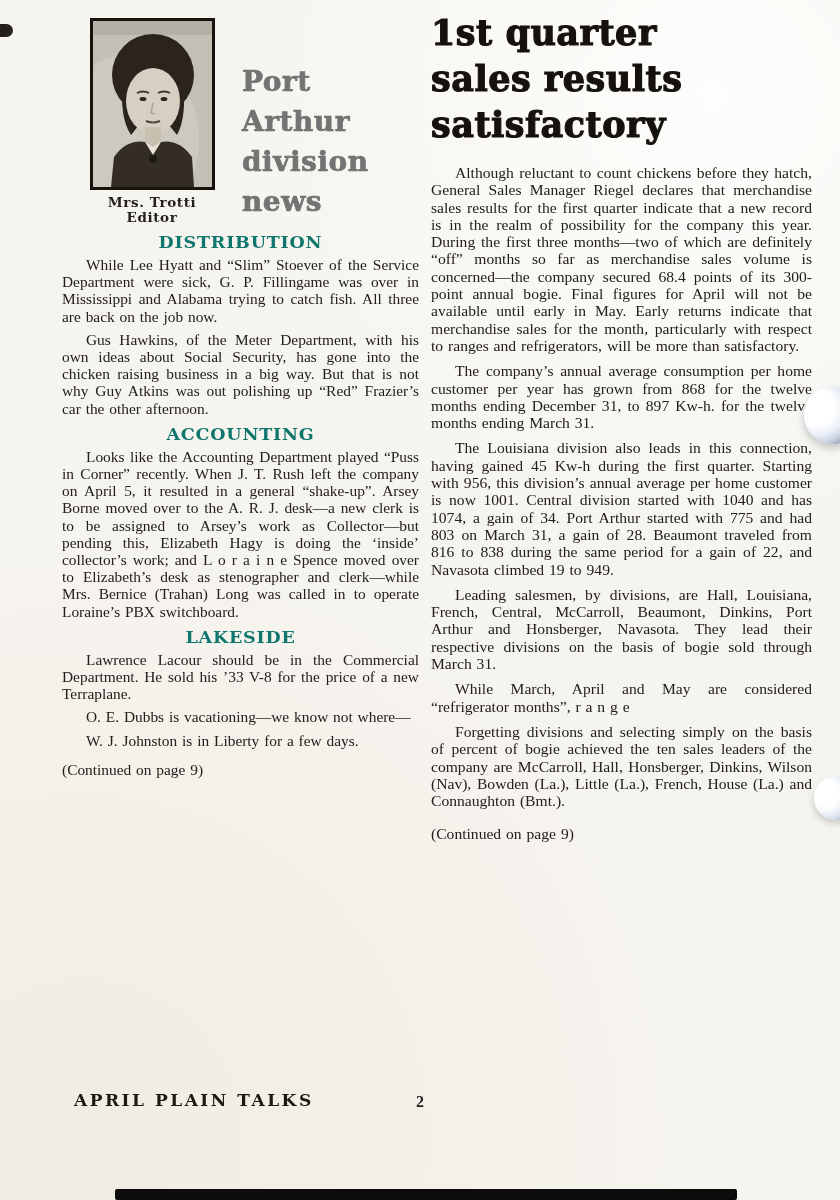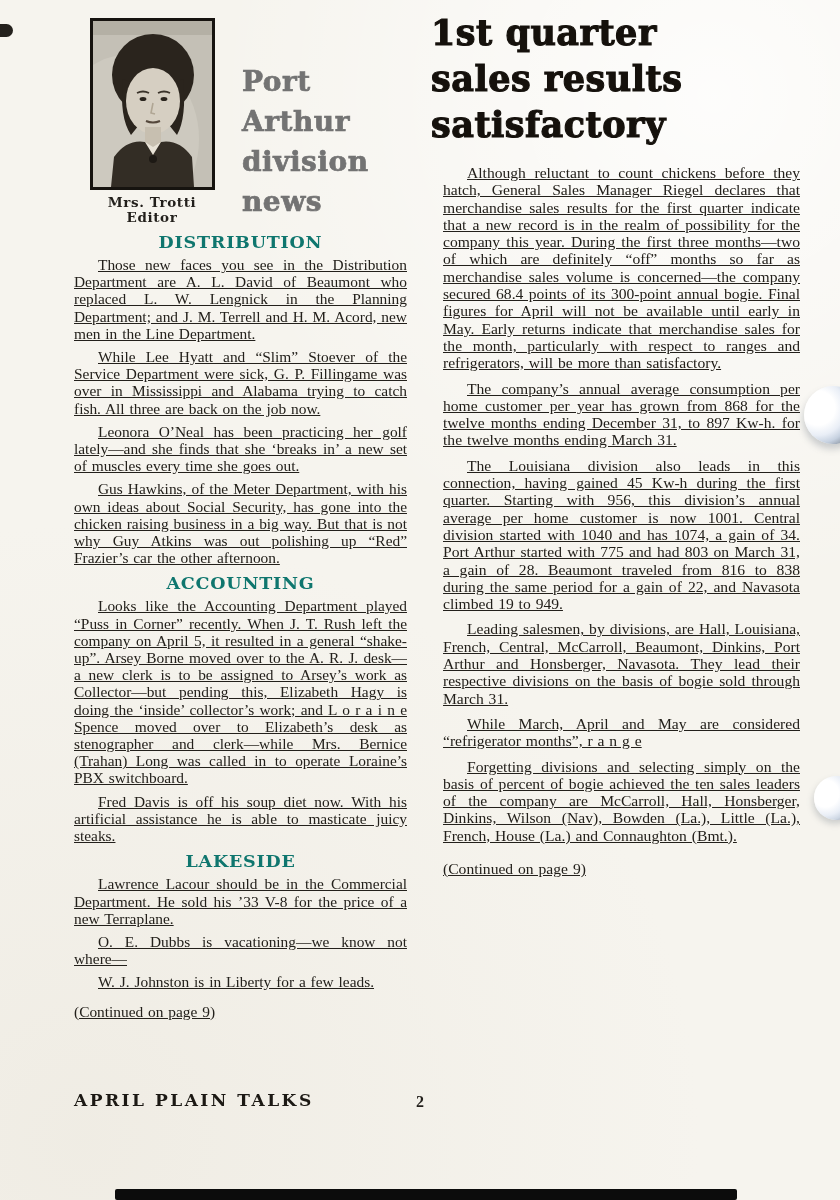--- a/index.html
+++ b/index.html
@@ -29,22 +29,22 @@
   .mast-title{margin-left:14px;padding-top:46px;font-weight:bold;font-size:28px;line-height:40px;
     letter-spacing:.5px;font-family:"DejaVu Serif",serif;-webkit-text-stroke:.7px;color:#737373;}
 
   
   .big-headline{font-weight:bold;font-size:35px;line-height:46px;letter-spacing:.5px;
     font-family:"DejaVu Serif",serif;-webkit-text-stroke:1.1px;color:#15110c;margin:2px 0 16px;}
 
   
   .section-head{text-align:center;font-weight:bold;font-size:17.5px;letter-spacing:.8px;
     margin:7px 0 4px;font-family:"DejaVu Serif",serif;color:#0f766e;}
-  .body-p{margin:0 12px 6px;text-align:justify;text-indent:24px;font-size:15.4px;line-height:17.2px;
-    -webkit-hyphens:auto;hyphens:auto;word-spacing:1px;color:#23201b;text-decoration:underline;}
+  .body-p{margin:0 0 6px;text-align:justify;text-indent:24px;font-size:15.4px;line-height:17.2px;
+    -webkit-hyphens:auto;hyphens:auto;word-spacing:1px;color:#23201b;}
   .col-right .body-p{font-size:15.6px;line-height:17.3px;margin-bottom:8px;}
   .continued{text-indent:0;text-align:left;margin-top:12px;}
   .col-right .continued{margin-top:16px;}
 
   
   .footer-title{position:absolute;left:74px;top:1090px;font-weight:bold;font-size:17px;
     letter-spacing:2.5px;font-family:"DejaVu Serif",serif;color:#1c1914;}
   .page-num{position:absolute;left:50%;transform:translateX(-50%);top:1093px;font-size:16px;font-weight:bold;}
 
   
@@ -90,33 +90,30 @@
       <div class="caption">Editor</div>
     </div>
     <div class="mast-title">
       <div>Port Arthur</div>
       <div>division</div>
       <div>news</div>
     </div>
   </div>
 
   <div class="section-head">DISTRIBUTION</div>
-  <p class="body-p">Those new faces you see in the Distribution Department are A. L. David of Beaumont who replaced L. W. Lengnick in the Planning Department; and J. M. Terrell and H. M. Acord, new men in the Line Department.</p>
   <p class="body-p">While Lee Hyatt and “Slim” Stoever of the Service Department were sick, G. P. Fillingame was over in Mississippi and Alabama trying to catch fish. All three are back on the job now.</p>
-  <p class="body-p">Leonora O’Neal has been practicing her golf lately—and she finds that she ‘breaks in’ a new set of muscles every time she goes out.</p>
   <p class="body-p">Gus Hawkins, of the Meter Department, with his own ideas about Social Security, has gone into the chicken raising business in a big way. But that is not why Guy Atkins was out polishing up “Red” Frazier’s car the other afternoon.</p>
 
   <div class="section-head">ACCOUNTING</div>
   <p class="body-p">Looks like the Accounting Department played “Puss in Corner” recently. When J. T. Rush left the company on April 5, it resulted in a general “shake-up”. Arsey Borne moved over to the A. R. J. desk—a new clerk is to be assigned to Arsey’s work as Collector—but pending this, Elizabeth Hagy is doing the ‘inside’ collector’s work; and L o r a i n e Spence moved over to Elizabeth’s desk as stenographer and clerk—while Mrs. Bernice (Trahan) Long was called in to operate Loraine’s PBX switchboard.</p>
-  <p class="body-p">Fred Davis is off his soup diet now. With his artificial assistance he is able to masticate juicy steaks.</p>
 
   <div class="section-head">LAKESIDE</div>
   <p class="body-p">Lawrence Lacour should be in the Commercial Department. He sold his ’33 V-8 for the price of a new Terraplane.</p>
   <p class="body-p">O. E. Dubbs is vacationing—we know not where—</p>
-  <p class="body-p">W. J. Johnston is in Liberty for a few leads.</p>
+  <p class="body-p">W. J. Johnston is in Liberty for a few days.</p>
 
   <p class="body-p continued">(Continued on page 9)</p>
 </div>
 
 <div class="col-right">
   <div class="big-headline">
     <div>1st quarter</div>
     <div>sales results</div>
     <div>satisfactory</div>
   </div>

